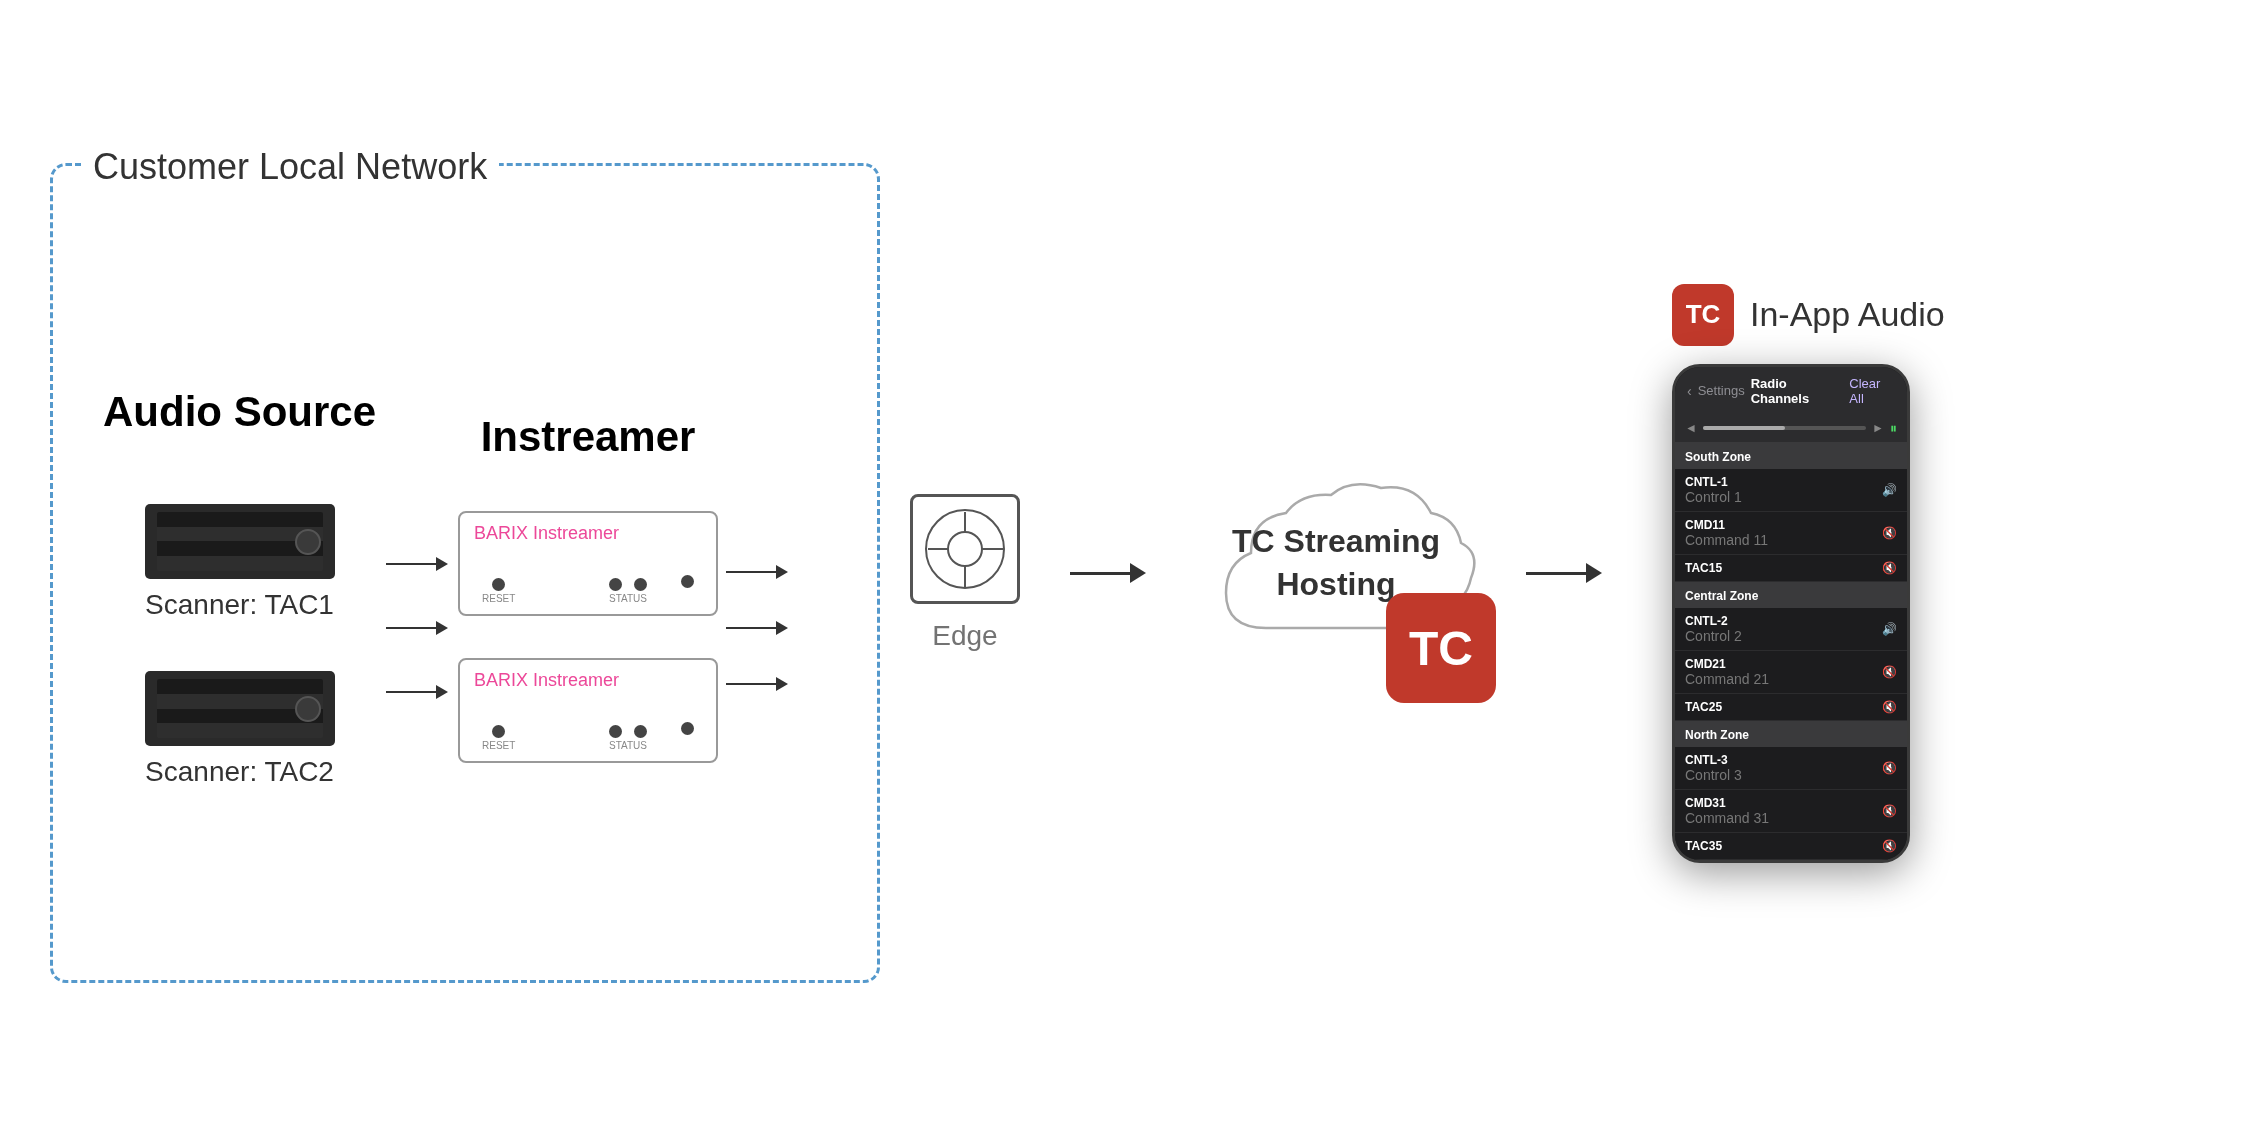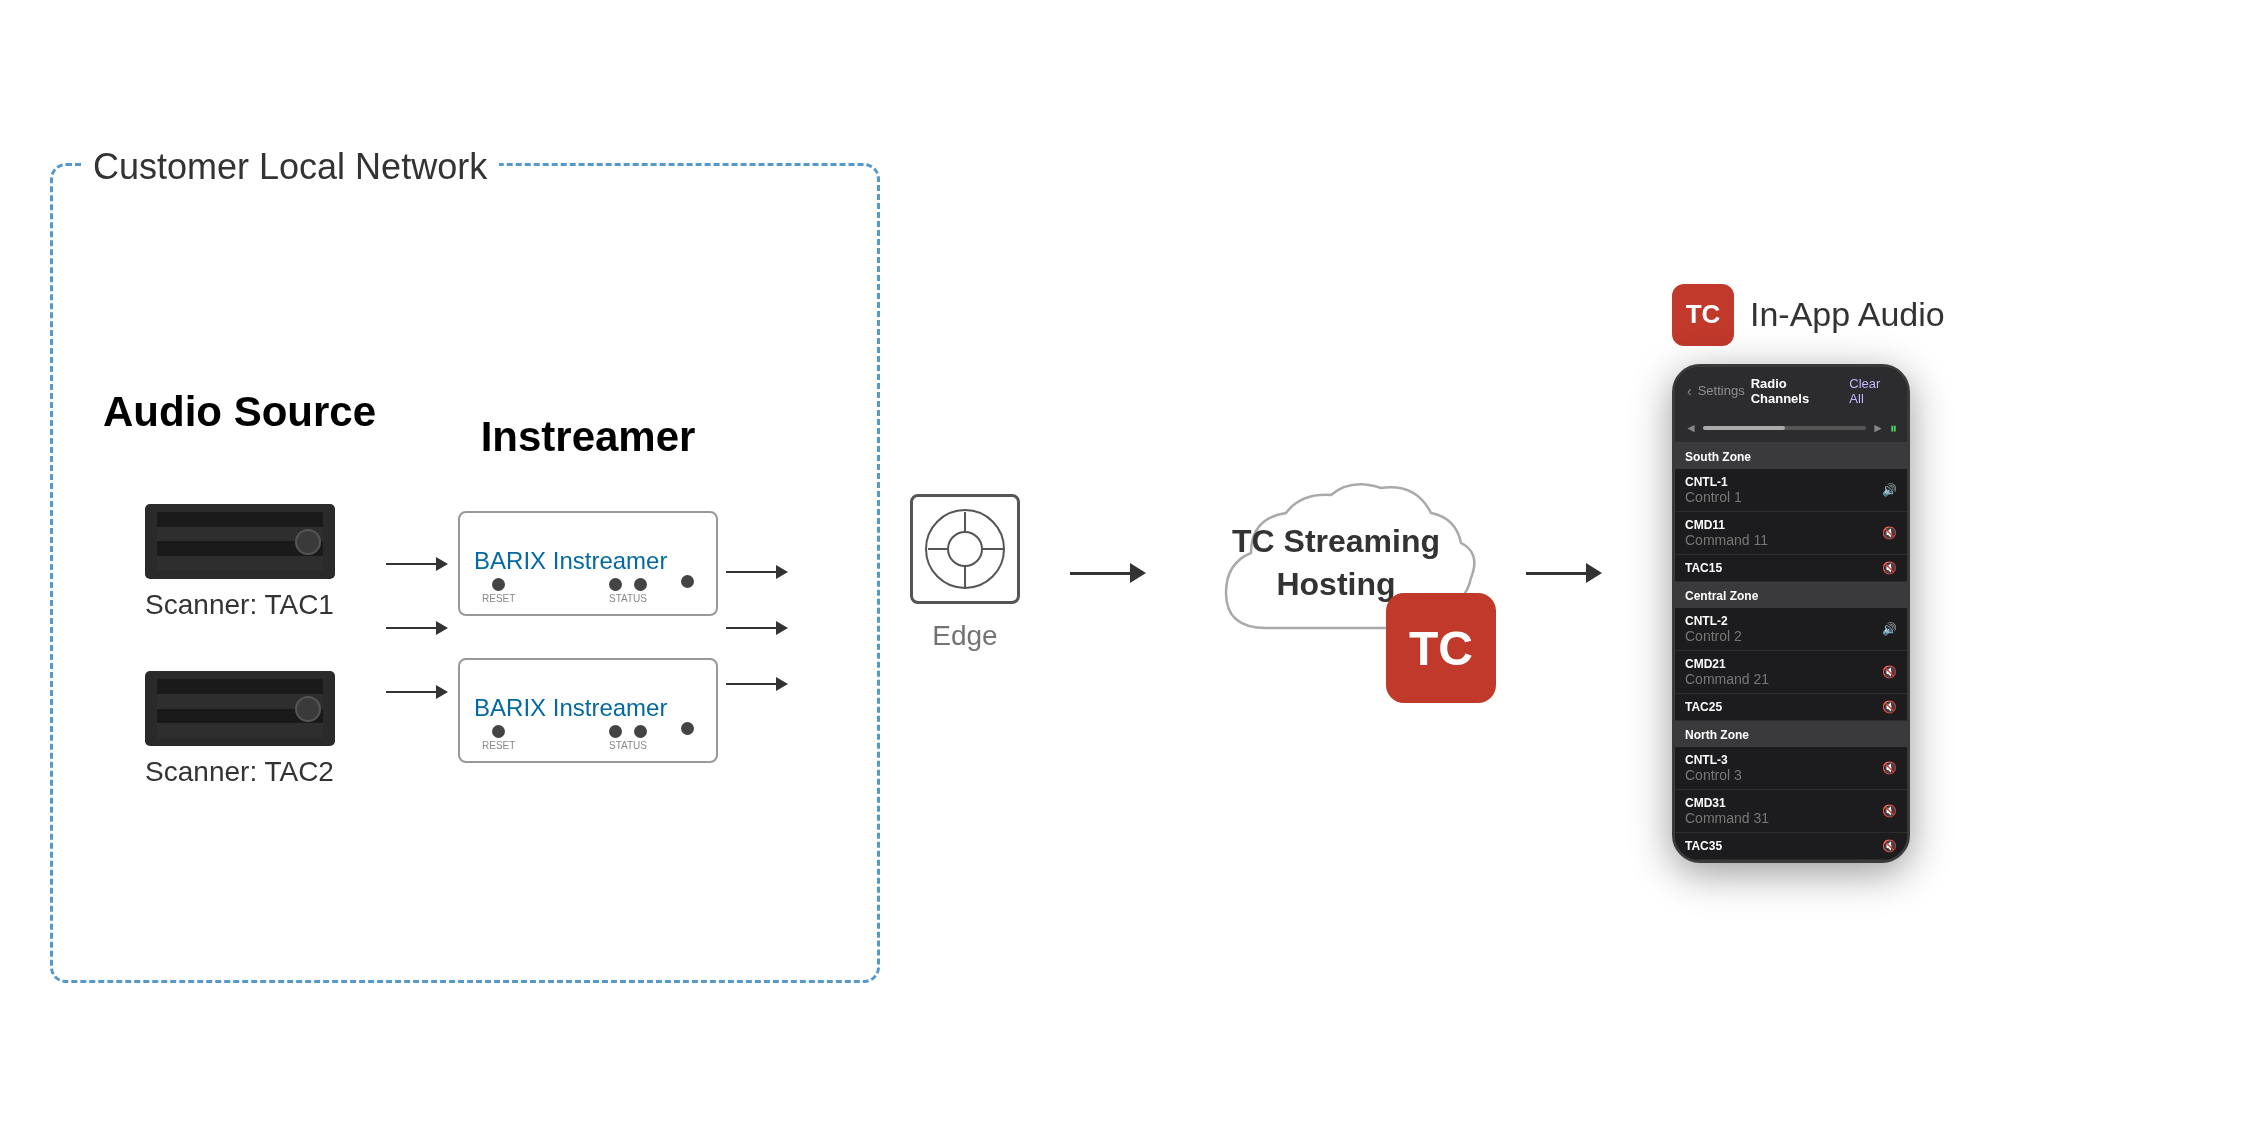--- a/index.html
+++ b/index.html
@@ -155,21 +155,21 @@
       border-radius: 8px;
       width: 260px;
       height: 105px;
       padding: 10px 14px;
       background: #fff;
       display: flex;
       flex-direction: column;
       justify-content: space-between;
     }
 
-    .ic-title { font-size: 24px; color: #0369a1; margin-top: 24px; }
+    .ic-title { font-size: 18px; color: #ec4899; }
 
     .ic-dots {
       display: flex;
       align-items: flex-end;
       gap: 20px;
       padding: 0 8px;
     }
 
     .ic-dot-group {
       display: flex;

